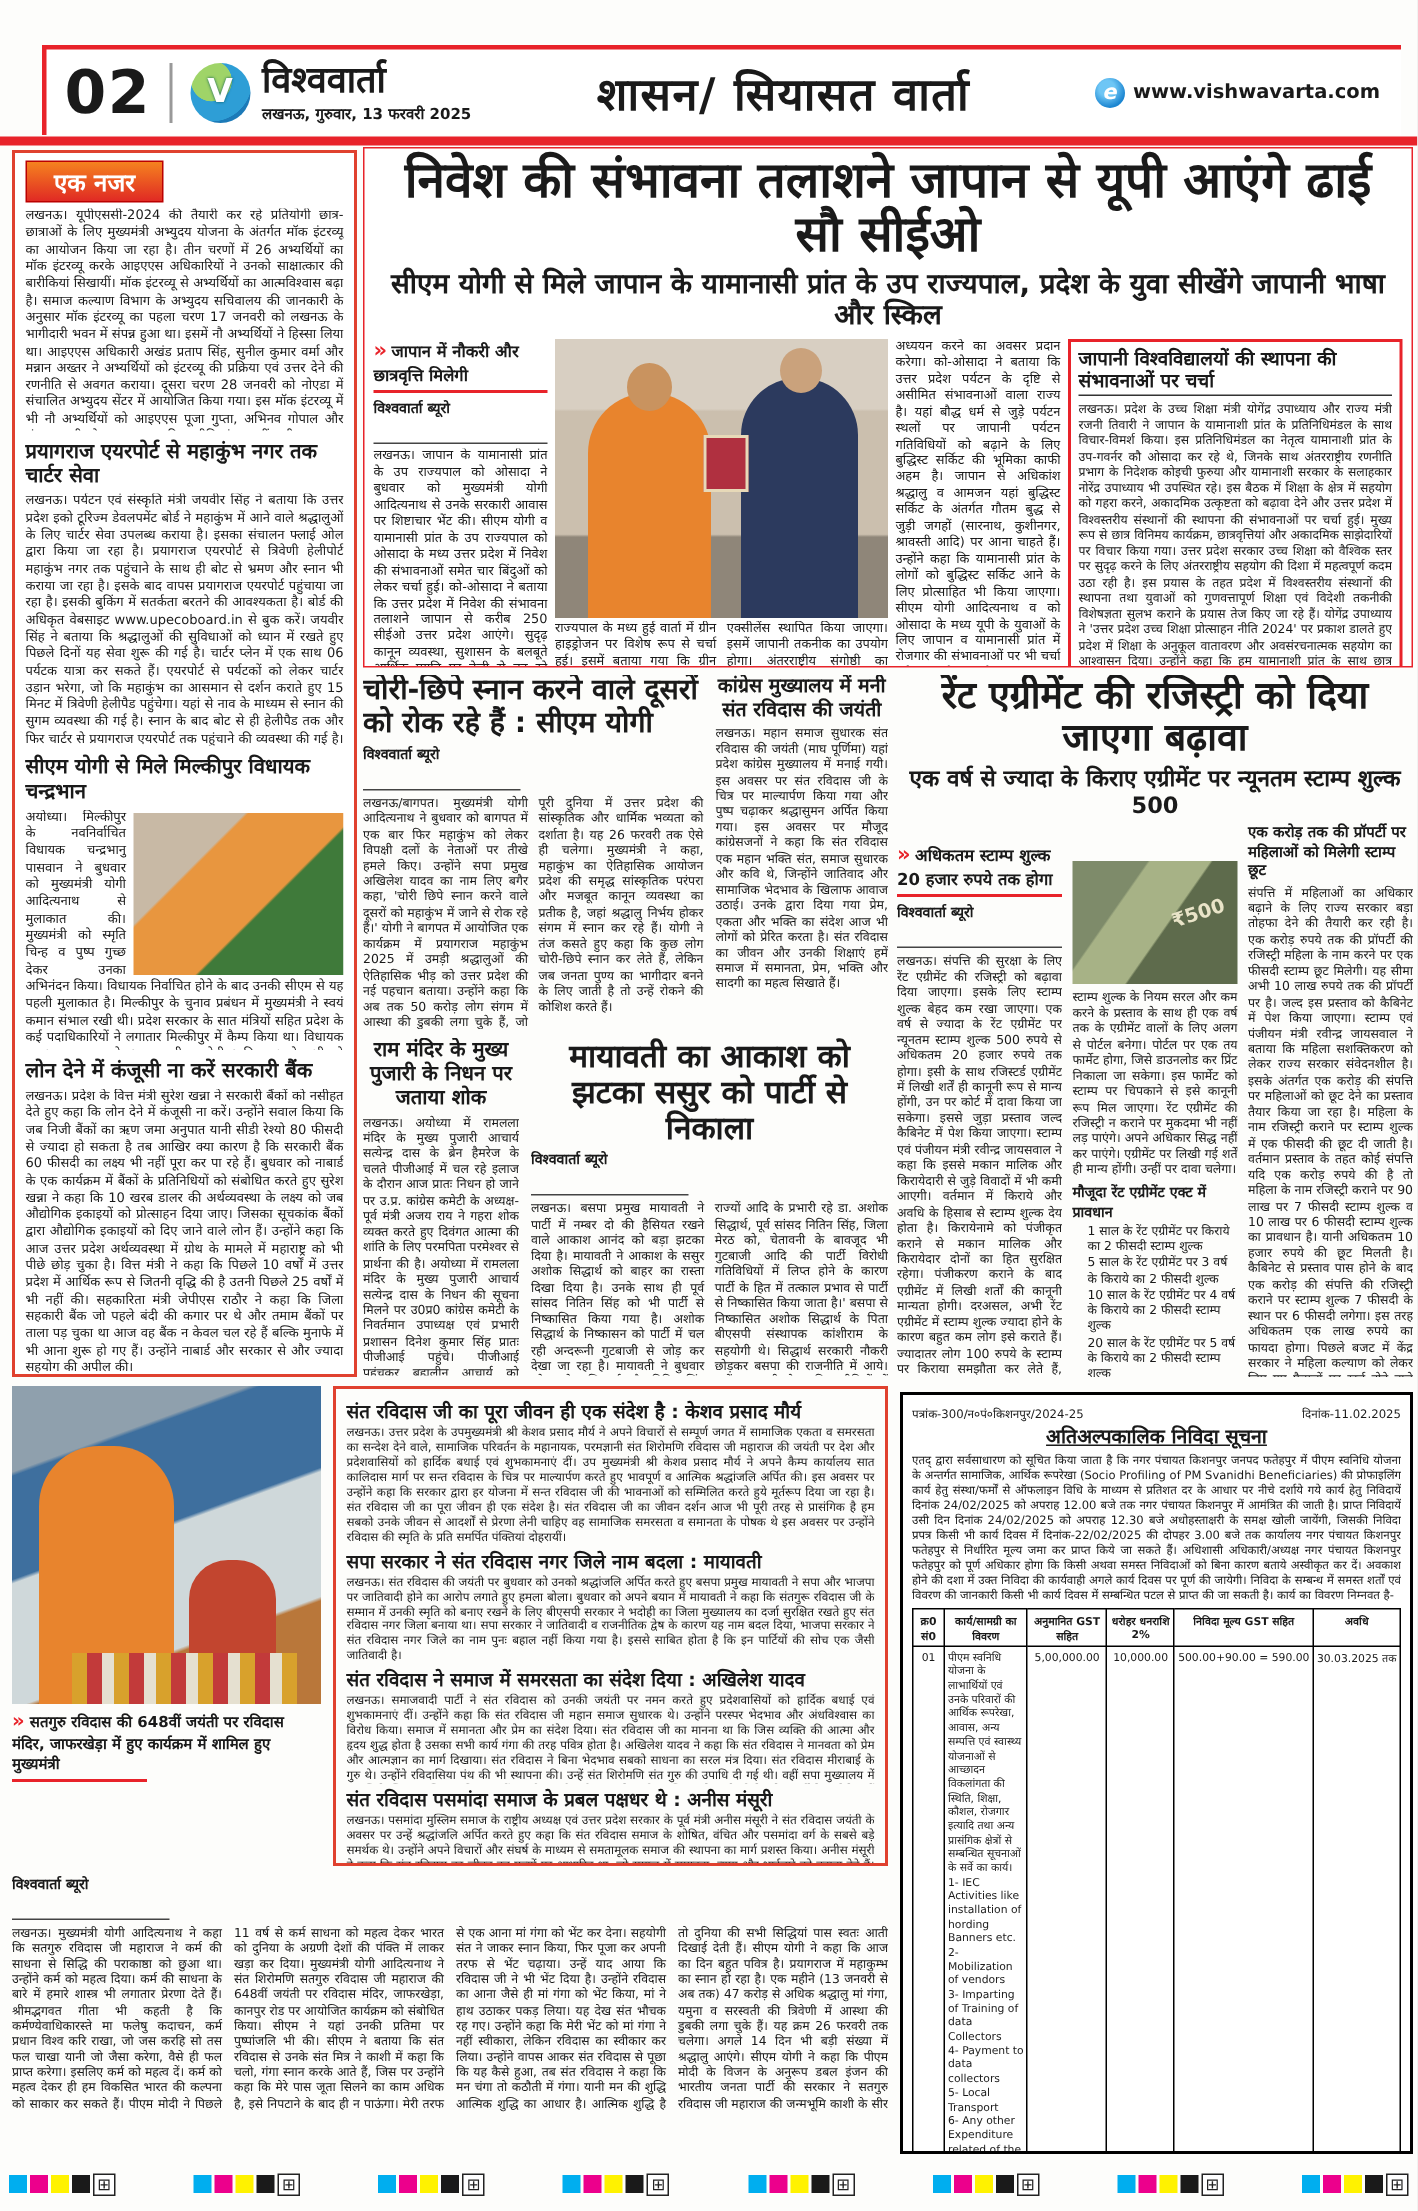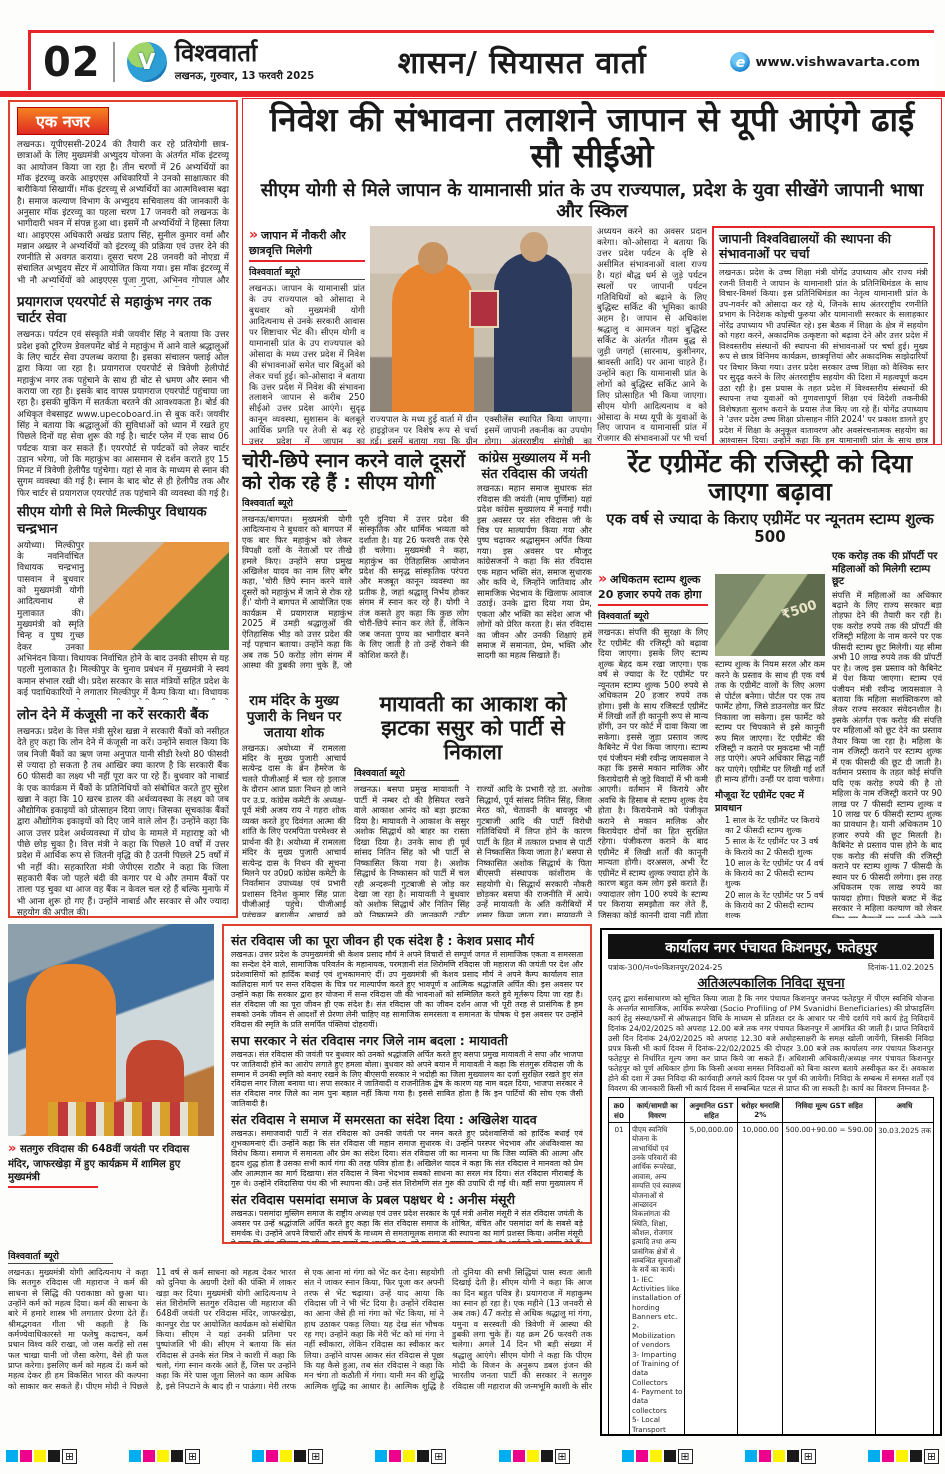--- a/index.html
+++ b/index.html
@@ -14,21 +14,21 @@
   .globe span{color:#fff;font-weight:bold;font-size:22px;text-shadow:0 0 2px #055;}
   .logotxt{margin-left:8px;}
   .logoname{font-size:24px;font-weight:bold;line-height:1;}
   .dateline{font-size:10px;font-weight:bold;margin-top:3px;}
   .sectiontitle{flex:1;text-align:center;font-size:30px;font-weight:bold;letter-spacing:1px;}
   .webblk{display:flex;align-items:center;margin-right:6px;}
   .eicon{width:20px;height:20px;border-radius:50%;background:radial-gradient(circle at 40% 35%,#6ec6f5 0 30%,#1c86d1 70%);color:#fff;font-style:italic;font-weight:bold;font-size:14px;display:flex;align-items:center;justify-content:center;margin-right:5px;}
   .weburl{font-size:13px;font-weight:bold;}
   
   .jtext{text-align:justify;overflow:hidden;}
-  .byline{font-weight:bold;font-size:9.5px;border-bottom:1.5px solid #444;padding-bottom:1px;margin:2px 0 3px;}
+  .byline{font-weight:bold;font-size:9.5px;border-bottom:1.5px solid #444;padding-bottom:17px;margin:2px 0 3px;}
   .rrule{height:2px;background:#e8232a;margin:3px 0;}
   .kick{font-weight:bold;font-size:11px;line-height:1.25;}
   .kick .arr{color:#e8232a;font-size:14px;font-weight:bold;margin-right:3px;}
   
   .sidebar{position:absolute;top:100px;left:8px;width:230px;height:818px;border:2px solid #e0412f;box-sizing:border-box;padding:5px 7px;overflow:hidden;background:#fff;}
   .eknazar{display:inline-block;background:linear-gradient(180deg,#f5821f,#e02a24);color:#fff;font-weight:bold;font-size:16px;padding:2px 18px;border:1px solid #b00;margin-bottom:4px;}
   .s-title{font-size:13.5px;font-weight:bold;line-height:1.2;margin:6px 0 4px;}
   .s-body{font-size:8.7px;line-height:1.3;}
   .mla-photo{float:right;width:140px;height:108px;margin:2px 0 2px 5px;background:linear-gradient(135deg,#c8b9a5 0 30%,#e8963f 31% 60%,#3f7a3a 61%);}
   
@@ -266,21 +266,20 @@
         <div class="rb-b jtext" style="max-height:48px;">लखनऊ। पसमांदा मुस्लिम समाज के राष्ट्रीय अध्यक्ष एवं उत्तर प्रदेश सरकार के पूर्व मंत्री अनीस मंसूरी ने संत रविदास जयंती के अवसर पर उन्हें श्रद्धांजलि अर्पित करते हुए कहा कि संत रविदास समाज के शोषित, वंचित और पसमांदा वर्ग के सबसे बड़े समर्थक थे। उन्होंने अपने विचारों और संघर्ष के माध्यम से समतामूलक समाज की स्थापना का मार्ग प्रशस्त किया। अनीस मंसूरी ने कहा कि संत रविदास का जीवन उन मूल्यों पर आधारित था, जो समाज में समानता, न्याय और भाईचारे को बढ़ावा देते हैं। उन्होंने जातिवाद और सामाजिक भेदभाव का कड़ा विरोध किया और सदैव वंचित समाज के उत्थान के लिए कार्य किया। उनकी शिक्षाएं और विचार आज भी पसमांदा समाज के लिए प्रेरणादायक हैं।</div>
       </div>
     </div>
     <div class="rav-bottom">
       <div class="byline" style="width:105px;">विश्ववार्ता ब्यूरो</div>
       <div class="rav-body jtext">लखनऊ। मुख्यमंत्री योगी आदित्यनाथ ने कहा कि सतगुरु रविदास जी महाराज ने कर्म की साधना से सिद्धि की पराकाष्ठा को छुआ था। उन्होंने कर्म को महत्व दिया। कर्म की साधना के बारे में हमारे शास्त्र भी लगातार प्रेरणा देते हैं। श्रीमद्भगवत गीता भी कहती है कि कर्मण्येवाधिकारस्ते मा फलेषु कदाचन, कर्म प्रधान विश्व करि राखा, जो जस करहि सो तस फल चाखा यानी जो जैसा करेगा, वैसे ही फल प्राप्त करेगा। इसलिए कर्म को महत्व दें। कर्म को महत्व देकर ही हम विकसित भारत की कल्पना को साकार कर सकते हैं। पीएम मोदी ने पिछले 11 वर्ष से कर्म साधना को महत्व देकर भारत को दुनिया के अग्रणी देशों की पंक्ति में लाकर खड़ा कर दिया। मुख्यमंत्री योगी आदित्यनाथ ने संत शिरोमणि सतगुरु रविदास जी महाराज की 648वीं जयंती पर रविदास मंदिर, जाफरखेड़ा, कानपुर रोड पर आयोजित कार्यक्रम को संबोधित किया। सीएम ने यहां उनकी प्रतिमा पर पुष्पांजलि भी की। सीएम ने बताया कि संत रविदास से उनके संत मित्र ने काशी में कहा कि चलो, गंगा स्नान करके आते हैं, जिस पर उन्होंने कहा कि मेरे पास जूता सिलने का काम अधिक है, इसे निपटाने के बाद ही न पाऊंगा। मेरी तरफ से एक आना मां गंगा को भेंट कर देना। सहयोगी संत ने जाकर स्नान किया, फिर पूजा कर अपनी तरफ से भेंट चढ़ाया। उन्हें याद आया कि रविदास जी ने भी भेंट दिया है। उन्होंने रविदास का आना जैसे ही मां गंगा को भेंट किया, मां ने हाथ उठाकर पकड़ लिया। यह देख संत भौचक रह गए। उन्होंने कहा कि मेरी भेंट को मां गंगा ने नहीं स्वीकारा, लेकिन रविदास का स्वीकार कर लिया। उन्होंने वापस आकर संत रविदास से पूछा कि यह कैसे हुआ, तब संत रविदास ने कहा कि मन चंगा तो कठौती में गंगा। यानी मन की शुद्धि आत्मिक शुद्धि का आधार है। आत्मिक शुद्धि है तो दुनिया की सभी सिद्धियां पास स्वतः आती दिखाई देती हैं। सीएम योगी ने कहा कि आज का दिन बहुत पवित्र है। प्रयागराज में महाकुम्भ का स्नान हो रहा है। एक महीने (13 जनवरी से अब तक) 47 करोड़ से अधिक श्रद्धालु मां गंगा, यमुना व सरस्वती की त्रिवेणी में आस्था की डुबकी लगा चुके हैं। यह क्रम 26 फरवरी तक चलेगा। अगले 14 दिन भी बड़ी संख्या में श्रद्धालु आएंगे। सीएम योगी ने कहा कि पीएम मोदी के विजन के अनुरूप डबल इंजन की भारतीय जनता पार्टी की सरकार ने सतगुरु रविदास जी महाराज की जन्मभूमि काशी के सीर गोवर्धन को भव्य स्वरूप दे दिया। वाराणसी में विश्रामालय बन दिया, सतगुरु रविदास की भव्य प्रतिमा रखी गई, पार्क का निर्माण कराया गया, फोरलेन कनेक्टिविटी दी गई। 2017 के पहले यहां सिंगल लेन की सड़क थी।</div>
     </div>
   </div>
 
   <div class="tender">
-    <div class="t-office">कार्यालय नगर पंचायत किशनपुर, फतेहपुर</div>
     <div class="t-refrow">
       <span>पत्रांक-300/न०पं०किशनपुर/2024-25</span>
       <span>दिनांक-11.02.2025</span>
     </div>
     <div class="t-title">अतिअल्पकालिक निविदा सूचना</div>
     <div class="t-intro jtext" style="max-height:118px;">एतद् द्वारा सर्वसाधारण को सूचित किया जाता है कि नगर पंचायत किशनपुर जनपद फतेहपुर में पीएम स्वनिधि योजना के अन्तर्गत सामाजिक, आर्थिक रूपरेखा (Socio Profiling of PM Svanidhi Beneficiaries) की प्रोफाइलिंग कार्य हेतु संस्था/फर्मों से ऑफलाइन विधि के माध्यम से प्रतिशत दर के आधार पर नीचे दर्शाये गये कार्य हेतु निविदायें दिनांक 24/02/2025 को अपराह 12.00 बजे तक नगर पंचायत किशनपुर में आमंत्रित की जाती है। प्राप्त निविदायें उसी दिन दिनांक 24/02/2025 को अपराह 12.30 बजे अधोहस्ताक्षरी के समक्ष खोली जायेंगी, जिसकी निविदा प्रपत्र किसी भी कार्य दिवस में दिनांक-22/02/2025 की दोपहर 3.00 बजे तक कार्यालय नगर पंचायत किशनपुर फतेहपुर से निर्धारित मूल्य जमा कर प्राप्त किये जा सकते हैं। अधिशासी अधिकारी/अध्यक्ष नगर पंचायत किशनपुर फतेहपुर को पूर्ण अधिकार होगा कि किसी अथवा समस्त निविदाओं को बिना कारण बताये अस्वीकृत कर दें। अवकाश होने की दशा में उक्त निविदा की कार्यवाही अगले कार्य दिवस पर पूर्ण की जायेगी। निविदा के सम्बन्ध में समस्त शर्तों एवं विवरण की जानकारी किसी भी कार्य दिवस में सम्बन्धित पटल से प्राप्त की जा सकती है। कार्य का विवरण निम्नवत है-</div>
     <table class="t-tab">
       <tbody>
           <tr>
         <th style="width:16px;">क्र0 सं0</th>

